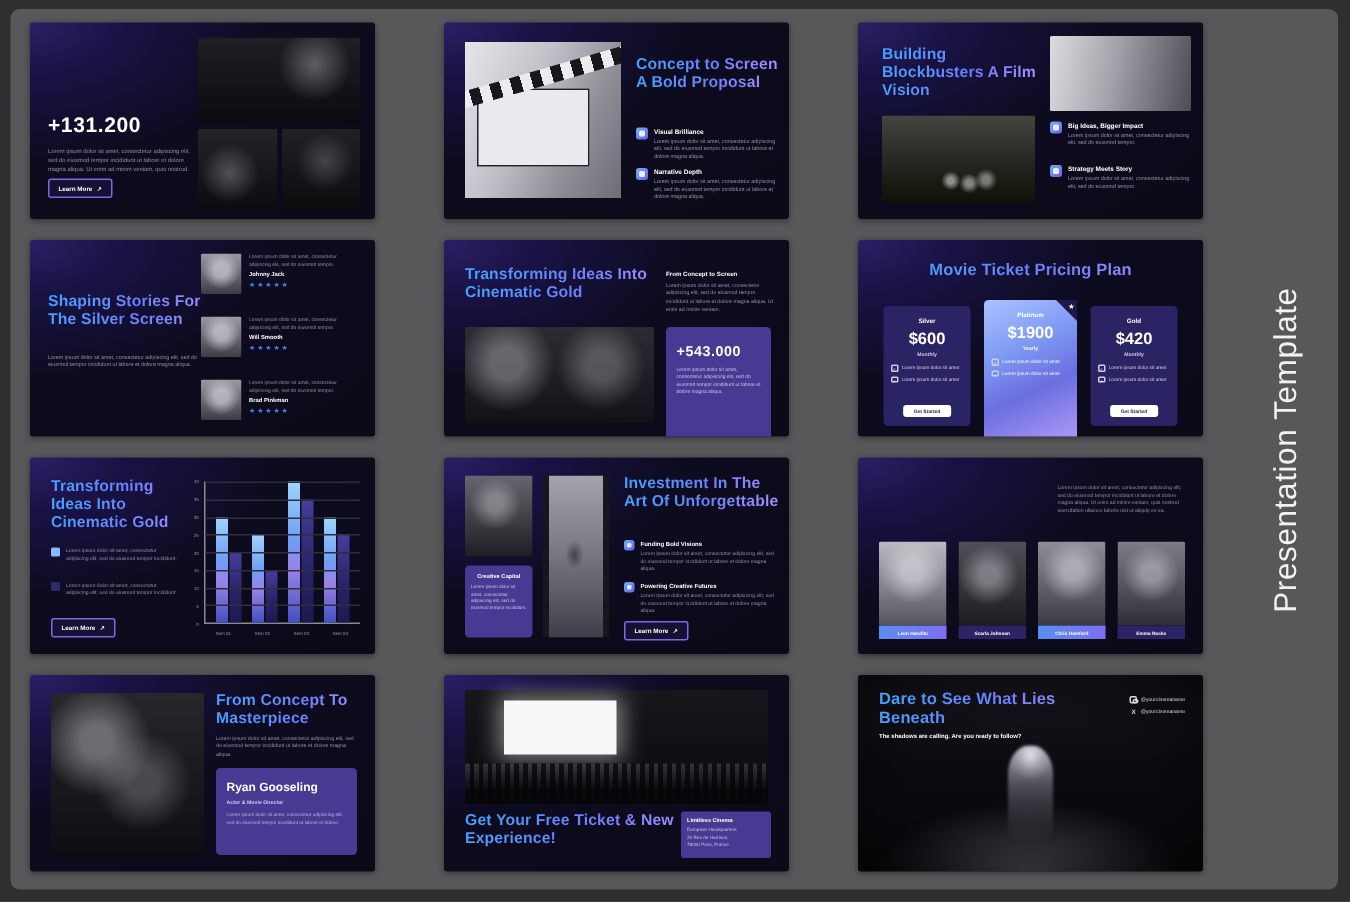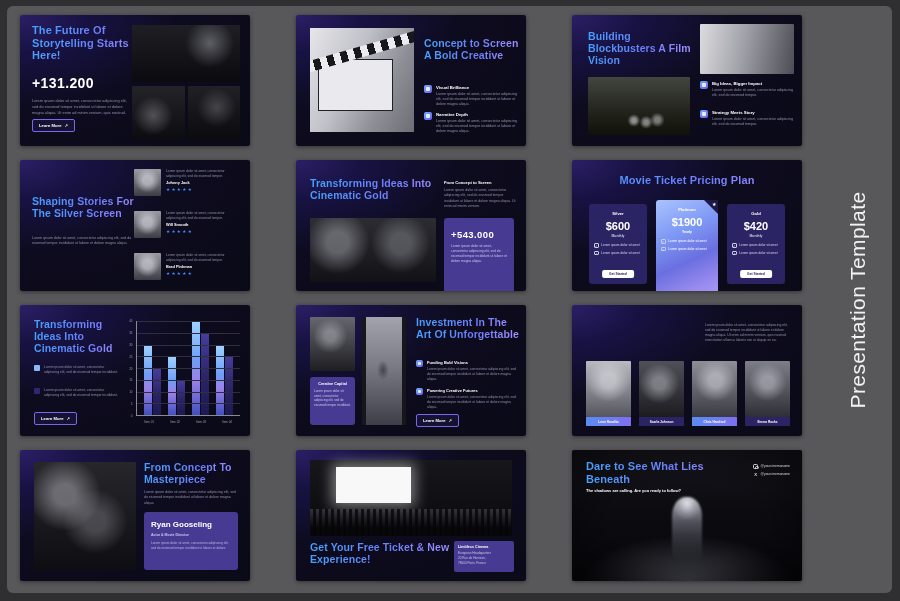--- a/index.html
+++ b/index.html
@@ -146,35 +146,34 @@
     writing-mode: vertical-rl; transform: translateY(-50%) rotate(180deg);
     font-size: 21px; color: #f2f2f2; letter-spacing: 0.4px; white-space: nowrap; }
 </style>
 </head>
 <body>
 
 <div class="panel">
   <div class="grid">
 
     <div class="slide">
-      <div class="abs gt" style="left:12px;top:9px;width:118px;font-size:11px;">The Future Of Storytelling Starts Here!</div>
       <div class="abs stat" style="left:12px;top:60px;font-size:14px;">+131.200</div>
       <div class="abs body" style="left:12px;top:83px;width:102px;">Lorem ipsum dolor sit amet, consectetur adipiscing elit, sed do eiusmod tempor incididunt ut labore et dolore magna aliqua. Ut enim ad minim veniam, quis nostrud.</div>
       <div class="abs btn" style="left:12px;top:104px;">
         <span>Learn More</span>
         <span class="arr">↗</span>
       </div>
       <div class="abs ph phA" style="left:112px;top:10px;width:108px;height:57px;"></div>
       <div class="abs ph phB" style="left:112px;top:71px;width:53px;height:54px;"></div>
       <div class="abs ph phC" style="left:168px;top:71px;width:52px;height:54px;"></div>
     </div>
 
     <div class="slide">
       <div class="abs phClap" style="left:14px;top:13px;width:104px;height:104px;"></div>
-      <div class="abs gt" style="left:128px;top:23px;width:96px;font-size:10.5px;">Concept to Screen A Bold Creative</div>
+      <div class="abs gt" style="left:128px;top:23px;width:96px;font-size:10.5px;">Concept to Screen A Bold Proposal</div>
       <div class="abs feat" style="left:128px;top:70px;width:96px;">
         <span class="ficon"></span>
         <div>
           <div class="ftitle">Visual Brilliance</div>
           <div class="fbody">Lorem ipsum dolor sit amet, consectetur adipiscing elit, sed do eiusmod tempor incididunt ut labore et dolore magna aliqua.</div>
         </div>
       </div>
       <div class="abs feat" style="left:128px;top:97px;width:96px;">
         <span class="ficon"></span>
         <div>

